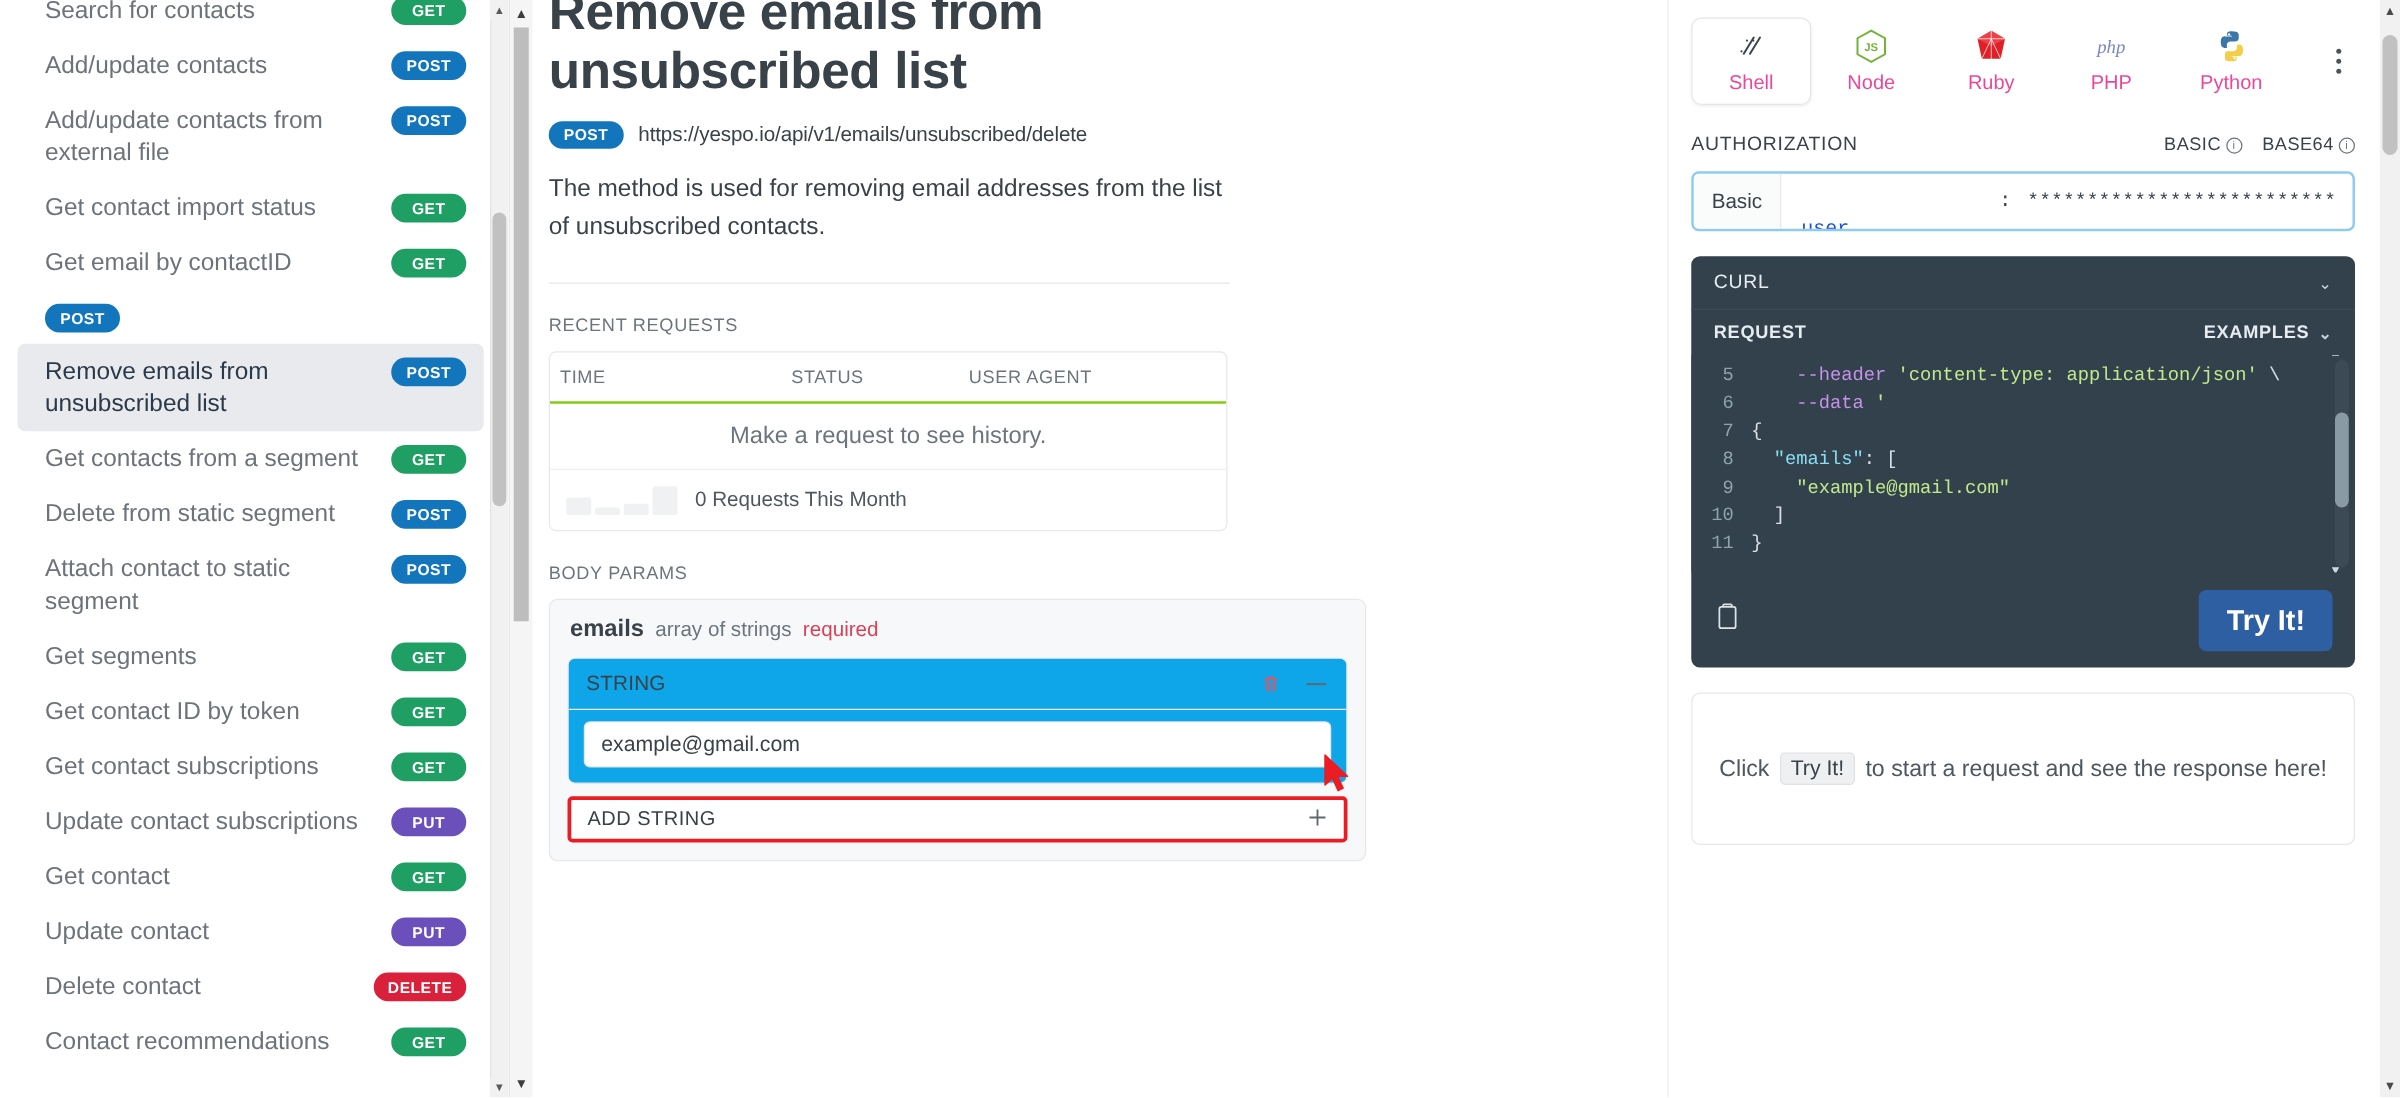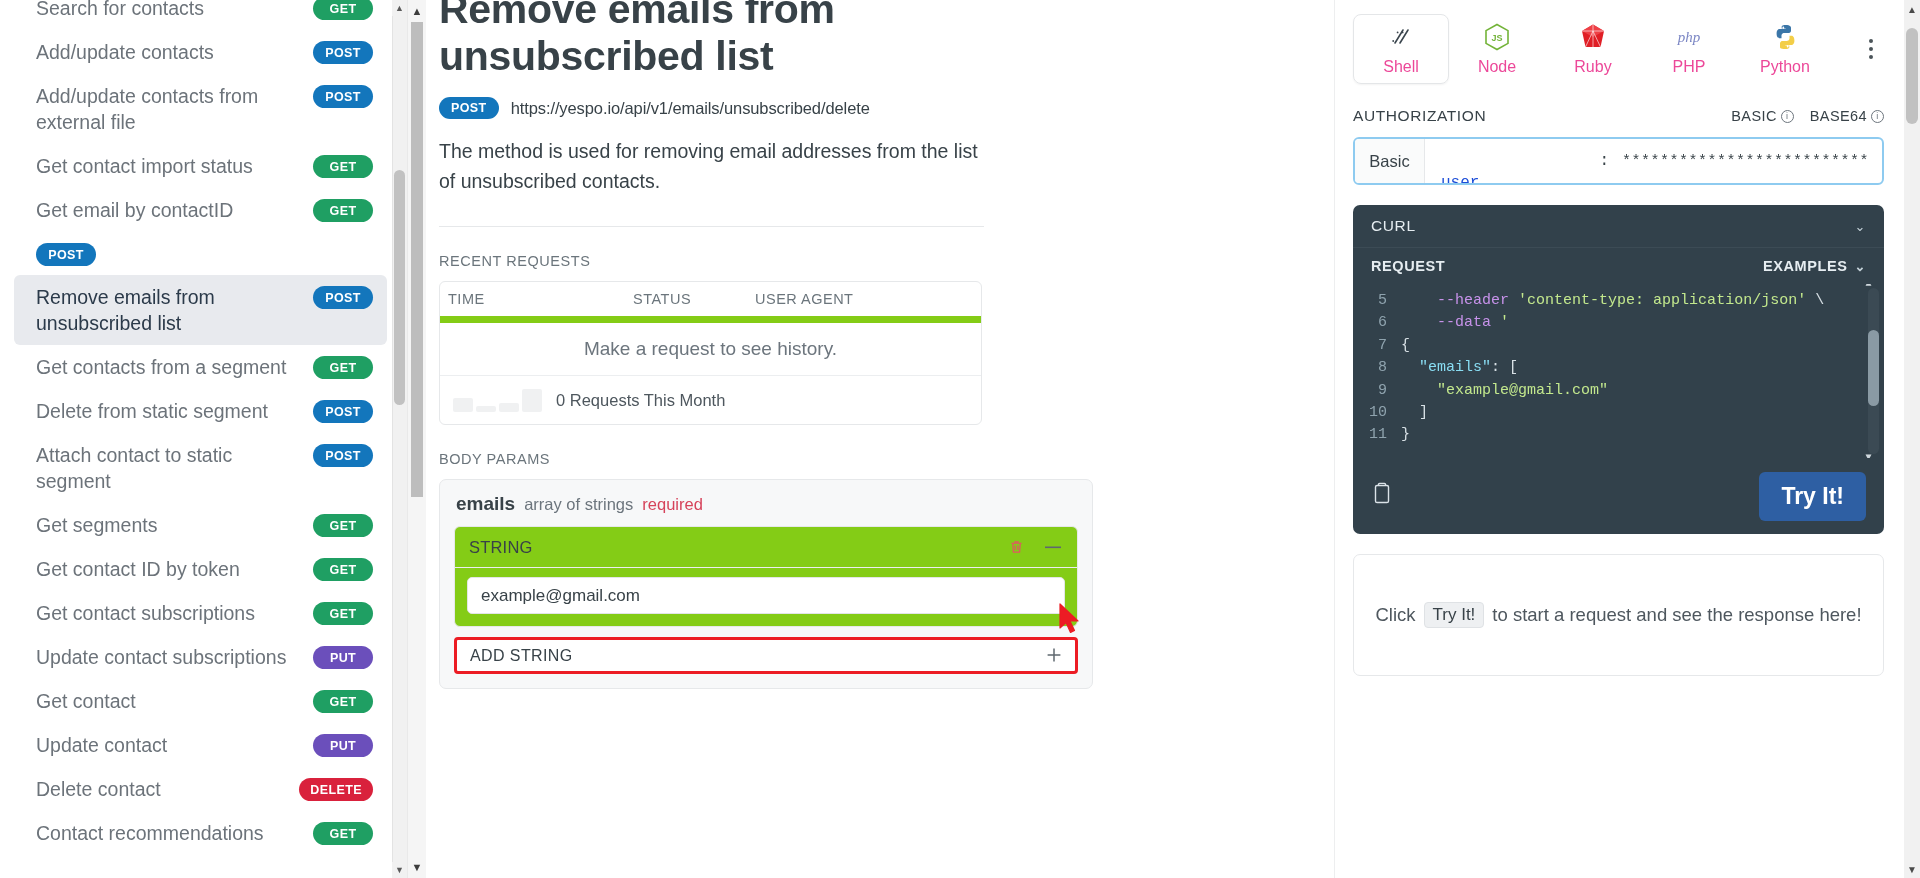--- a/index.html
+++ b/index.html
@@ -138,27 +138,27 @@
   .card {
     width: 543px;
     border: 1px solid #e6e8ea;
     border-radius: 6px;
     overflow: hidden;
     background: #fff;
   }
   .rr-head {
     display: flex; align-items: center;
     height: 41px;
-    border-bottom: 7px solid #84cc16;
+    border-bottom: 2px solid #84cc16;
     padding: 0 0 0 8px;
     font-size: 14.5px; letter-spacing: 0.5px; color: #6b757c;
   }
   .rr-col-time { width: 185px; }
   .rr-col-status { width: 122px; }
-  .rr-col-agent { flex: 1; }
+  .rr-col-agent { flex: 1; margin-left: 20px; }
   .rr-empty {
     height: 53px; display: flex; align-items: center; justify-content: center;
     font-size: 19px; color: #6c757d;
     border-bottom: 1px solid #eceef0;
   }
   .rr-foot {
     height: 48px; display: flex; align-items: center; gap: 14px; padding-left: 13px;
   }
   .spark { display: flex; align-items: flex-end; gap: 3px; height: 24px; }
   .spark i { display: block; background: #f0f1f2; border-radius: 2px; }
@@ -178,21 +178,21 @@
   }
   .param-head {
     display: flex; align-items: baseline; gap: 9px; padding-left: 2px;
     margin-bottom: 11px;
   }
   .param-name { font-size: 19px; font-weight: 700; color: #384248; }
   .param-type { font-size: 16.5px; color: #6c757d; }
   .param-required { font-size: 16.5px; color: #d6435b; }
 
   .string-block {
-    background: #84cc16;
+    background: #0ea5e9;
     border: 1px solid #e6e8ea;
     border-radius: 6px;
     overflow: hidden;
   }
   .string-head {
     display: flex; align-items: center; justify-content: space-between;
     height: 41px; padding: 0 14px 0 14px;
     border-bottom: 1px solid #eceef0;
   }
   .string-title { font-size: 16.5px; color: #384248; letter-spacing: 0.2px; }

